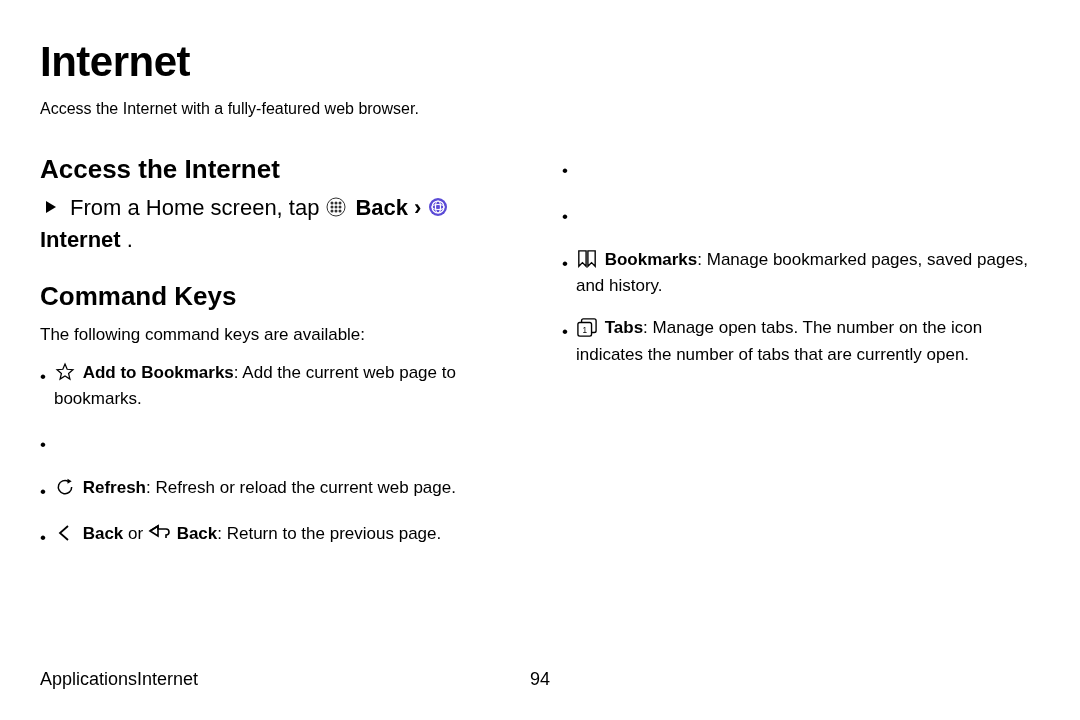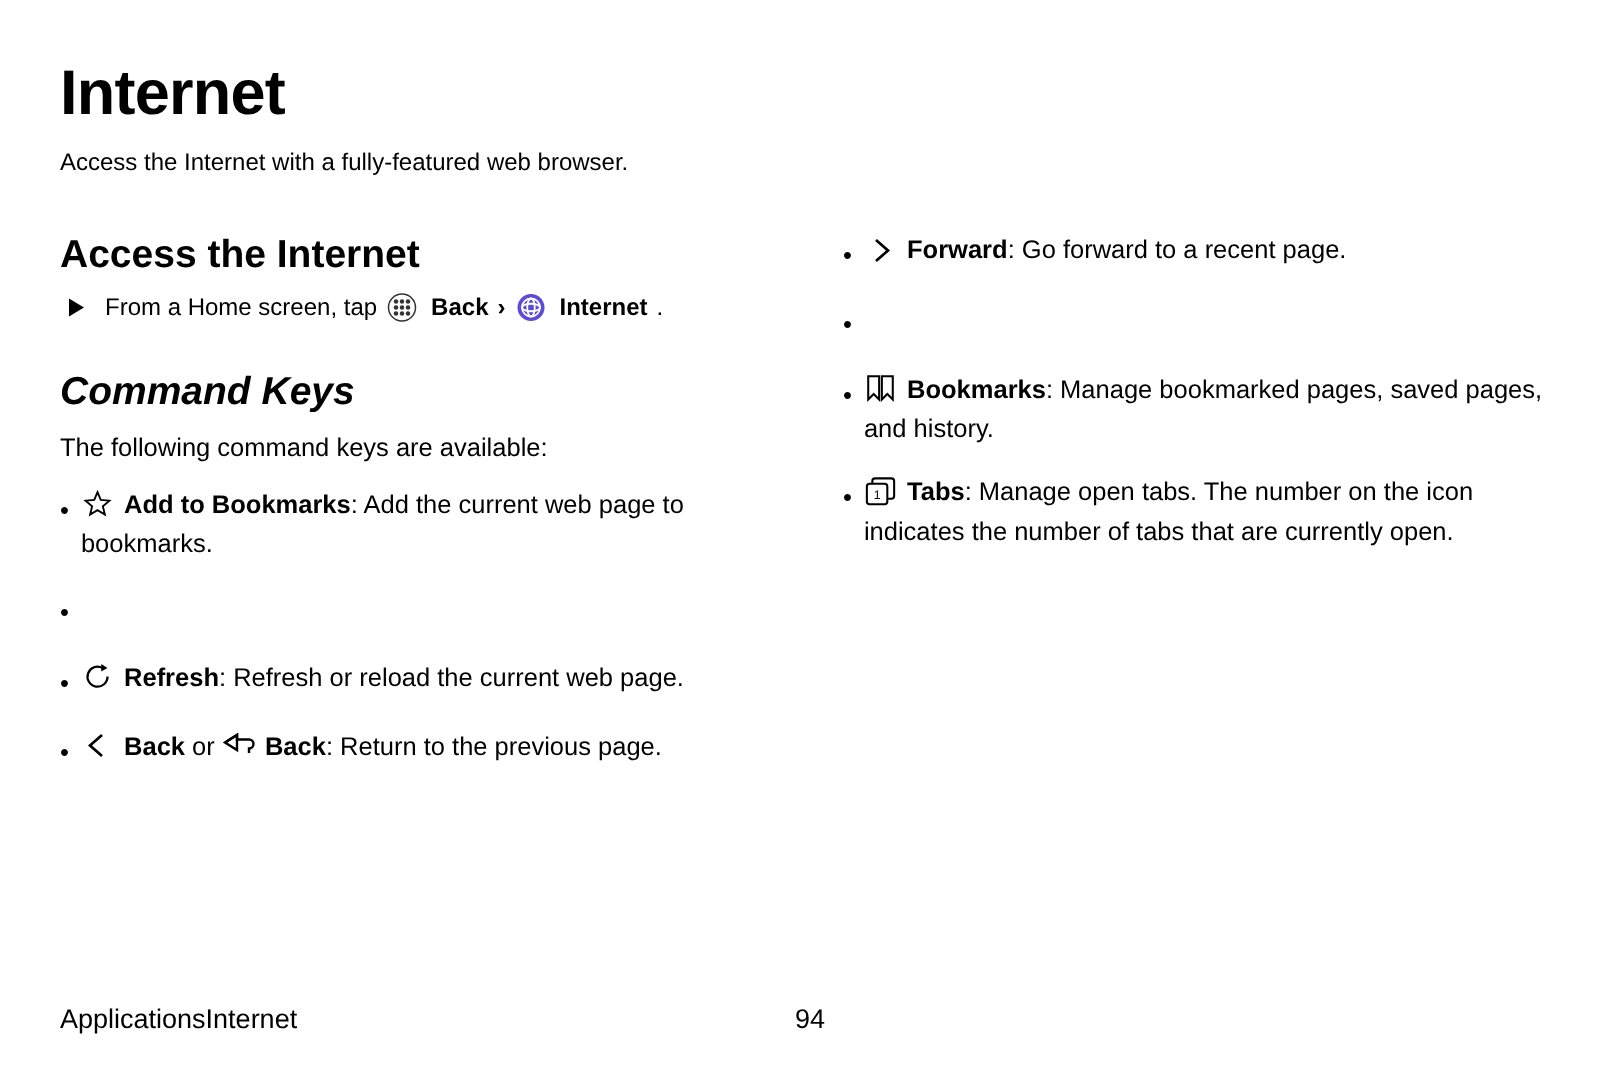--- a/index.html
+++ b/index.html
@@ -35,32 +35,31 @@
       flex: 1;
       min-width: 0;
     }
     .section-heading {
       font-size: 26px;
       font-weight: 700;
       margin-bottom: 10px;
     }
     .section-heading.mt {
       margin-top: 28px;
-      font-style: italic;
     }
     .body-text {
       font-size: 17px;
       line-height: 1.5;
       margin-bottom: 12px;
     }
     .play-line {
       display: flex;
       align-items: center;
       gap: 6px;
-      font-size: 16px;
+      font-size: 22px;
       flex-wrap: wrap;
       margin-bottom: 4px;
     }
     .bullet-item {
       display: flex;
       align-items: flex-start;
       gap: 8px;
       font-size: 17px;
       line-height: 1.55;
       margin-bottom: 16px;
@@ -203,28 +202,20 @@
         </span>
         <span class="bold">Back</span><span>: Return to the previous page.</span>
       </span>
     </div>
   </div>
 
   <div class="col">
 
     <div class="bullet-item">
       <span class="bullet-dot">•</span>
-      <span class="bullet-body">
-        <span class="inline-icon">
-          <svg width="18" height="18" viewBox="0 0 18 18">
-              <polyline points="6,2 14,9 6,16" fill="none" stroke="#000" stroke-width="1.8"></polyline>
-            </svg>
-        </span>
-        <span class="bold">Forward</span><span>: Go forward to a recent page.</span>
-      </span>
     </div>
 
     <div class="bullet-item">
       <span class="bullet-dot">•</span>
     </div>
 
     <div class="bullet-item">
       <span class="bullet-dot">•</span>
       <span class="bullet-body">
         <span class="inline-icon">

